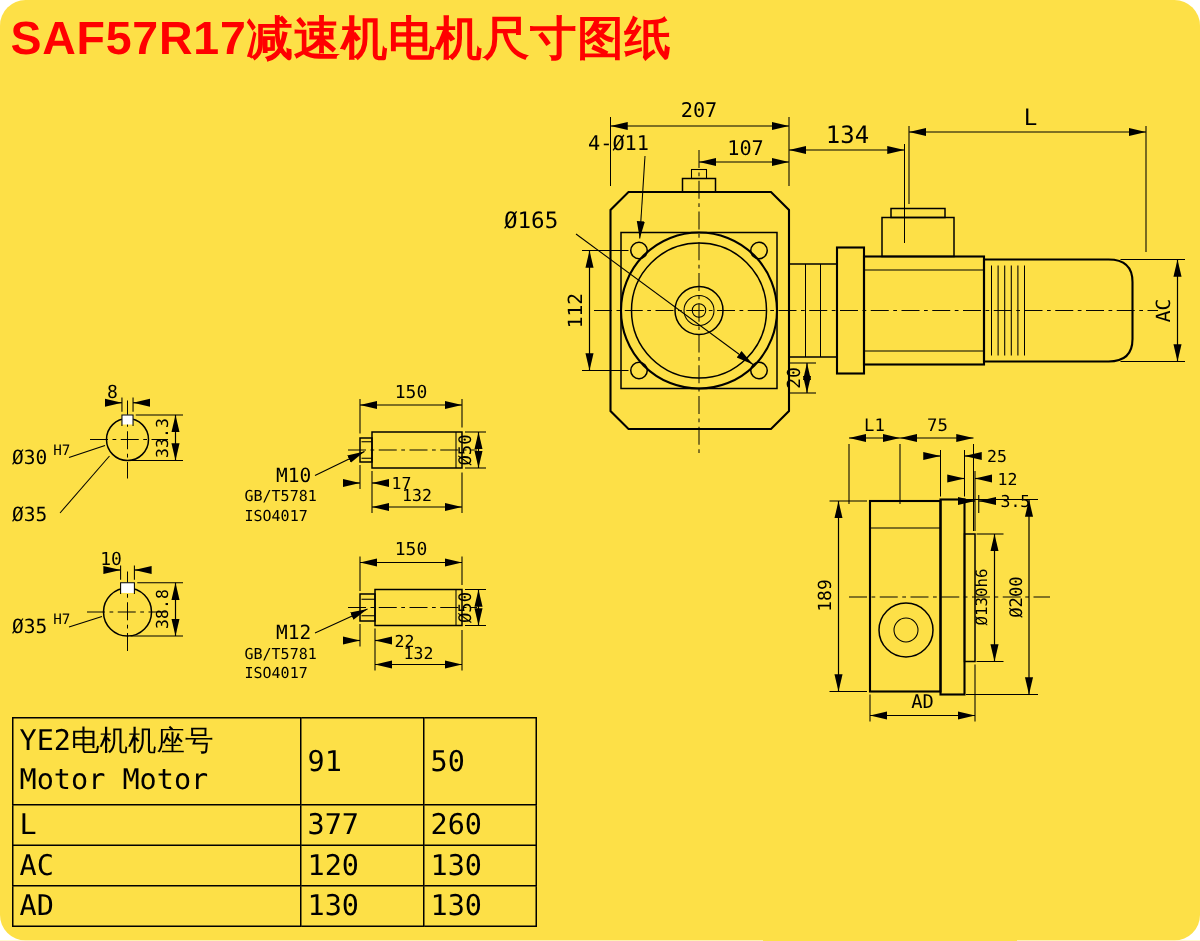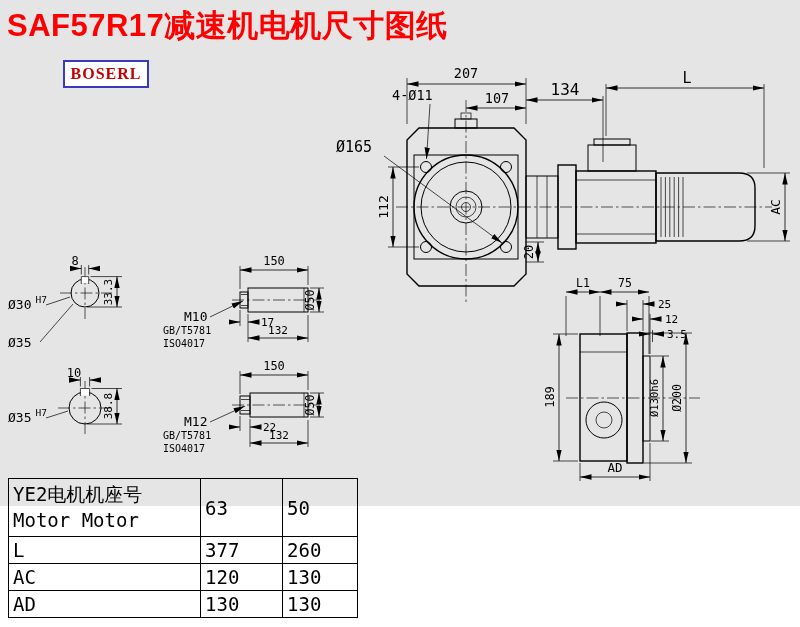--- a/index.html
+++ b/index.html
@@ -1,18 +1,18 @@
 <!DOCTYPE html>
 <html><head>
 <meta charset="utf-8">
 <style>
   * { margin:0; padding:0; box-sizing:border-box; }
   html,body { width:800px; height:627px; background:#ffffff; overflow:hidden;
               font-family:"Liberation Sans", sans-serif; }
-  #stage { position:relative; width:800px; height:506px; background:#e5e5e5; }
+  #stage { position:relative; width:800px; height:627px; background:#fde047;border-radius:17px; }
 
   .title { position:absolute; left:7px; top:5px; font-size:31px; font-weight:bold;
            color:#ff0000; white-space:nowrap; letter-spacing:0.5px;
            font-family:"Liberation Sans", sans-serif; }
 
   .logo { position:absolute; left:63px; top:60px; width:86px; height:28px;
           border:2px solid #3a3ab8; color:#c40000; background:#fff;
           font-family:"Liberation Serif", serif; font-weight:bold; font-size:16px;
           display:flex; align-items:center; justify-content:center; letter-spacing:1px; }
 
@@ -33,21 +33,20 @@
   .dim-table td { border:1.5px solid #000; height:27px; vertical-align:middle; padding:0 4px; }
   .dim-table td.hd { height:58px; }
   .dim-table .hd div { line-height:1.35; }
 </style>
 </head>
 <body>
 
 <div id="stage">
 
   <div class="title">SAF57R17减速机电机尺寸图纸</div>
-  <div class="logo">BOSERL</div>
 
   <svg class="drawing" width="800" height="627" viewBox="0 0 800 627">
     <defs>
       <marker id="arw" viewBox="0 0 12 7" markerWidth="12" markerHeight="7" refX="11.5" refY="3.5" orient="auto-start-reverse" markerUnits="userSpaceOnUse">
         <path d="M0,0.8 L11.5,3.5 L0,6.2 Z" fill="#000"></path>
       </marker>
     </defs>
 
     <g>
       <path class="ol" d="M419,128 H514 L526,140 V274 L514,286 H419 L407,274 V140 Z"></path>
@@ -301,21 +300,21 @@
         <col style="width:192px">
         <col style="width:82px">
         <col style="width:75px">
       </colgroup>
     <tbody>
       <tr>
         <td class="hd">
           <div>YE2电机机座号</div>
           <div>Motor Motor</div>
         </td>
-        <td>63</td>
+        <td>91</td>
         <td>50</td>
       </tr>
       <tr>
         <td>L</td>
         <td>377</td>
         <td>260</td>
       </tr>
       <tr>
         <td>AC</td>
         <td>120</td>

